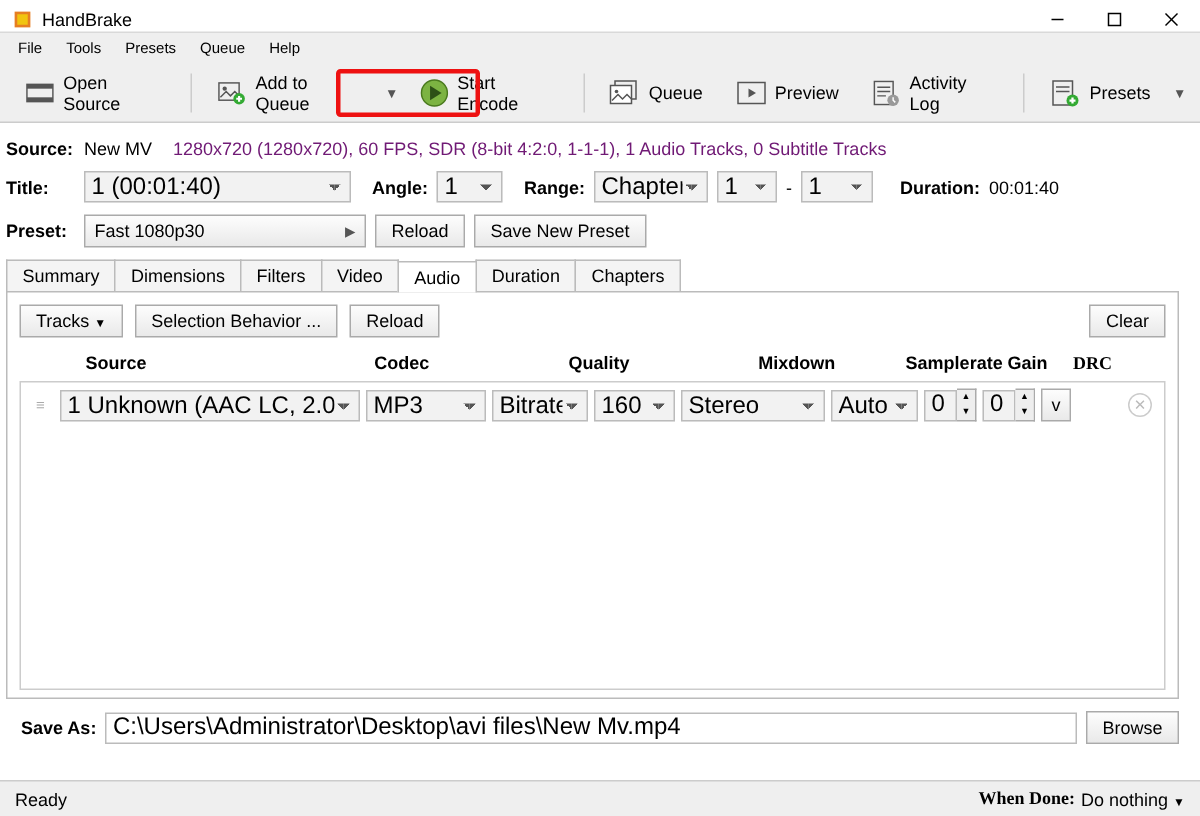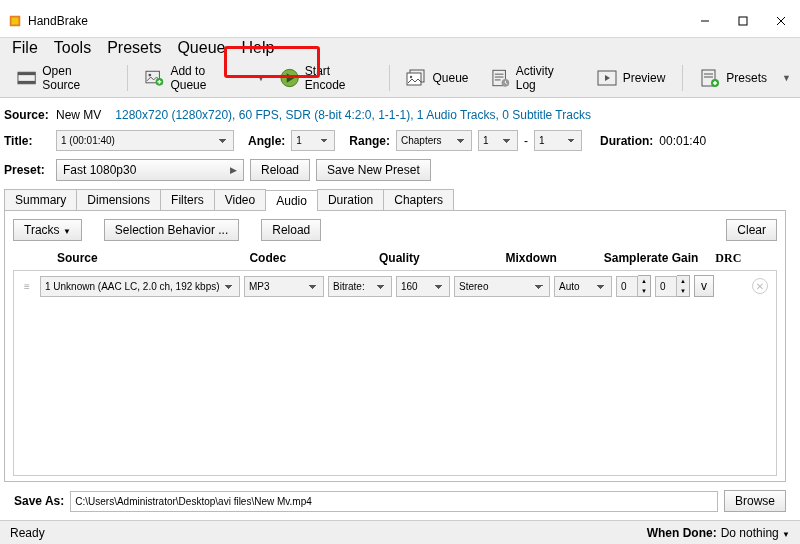--- a/index.html
+++ b/index.html
@@ -1,58 +1,58 @@
 <!DOCTYPE html>
 <html><head>
 <meta charset="utf-8">
 <style>
 * { box-sizing: border-box; font-family: "Segoe UI", Tahoma, sans-serif; }
 body { margin: 0; background: #fff; font-size: 12px; color: #000; width: 800px; height: 544px; overflow: hidden; position: relative; }
 
 
-.titlebar { height: 38px; display: flex; align-items: center; padding: 4px 0 0 8px; border-bottom: 1px solid #d9d9d9; }
+.titlebar { height: 22px; display: flex; align-items: center; padding: 4px 0 0 8px; border-bottom: 1px solid #d9d9d9; }
 .titlebar .appicon { width: 14px; height: 14px; margin-right: 6px; }
 .titlebar .title { flex: 1; font-size: 12px; }
 .titlebar .winbtn { width: 38px; height: 26px; display: flex; align-items: center; justify-content: center; }
 
 
-.menubar { height: 20px; display: flex; align-items: center; padding: 0 4px; background: #efefef; font-size: 16px; }
+.menubar { height: 20px; display: flex; align-items: center; padding: 0 4px; background: #efefef; font-size: 10px; }
 .menubar span { padding: 2px 8px; }
 
 
 .toolbar { height: 40px; display: flex; align-items: center; background: #efefef; border-bottom: 1px solid #ccc; padding: 0 8px; gap: 4px; }
 .tbtn { display: flex; align-items: center; gap: 6px; padding: 4px 8px; border: 1px solid transparent; border-radius: 2px; }
 .tbtn svg, .tbtn .ico { width: 20px; height: 20px; }
 .tsep { width: 1px; height: 26px; background: #ccc; margin: 0 4px; }
 .tdrop { width: 12px; text-align: center; font-size: 9px; color: #555; padding: 4px 2px; }
 
 .redbox { border: 3px solid #e11; border-radius: 3px; position: absolute; top: 46px; left: 224px; width: 96px; height: 32px; pointer-events: none; }
 
 
 .main { padding: 10px 14px 0 4px; }
 .row { display: flex; align-items: center; gap: 6px; margin-bottom: 8px; font-size: 12px; }
 .lbl { font-weight: bold; min-width: 46px; }
-.grey { color: #0369a1; }
-
-select, input[type=text] { font-size: 10px; height: 21px; border: 1px solid #bbb; background: #f2f2f2; padding: 0 4px; }
+.grey { color: #701a75; }
+
+select, input[type=text] { font-size: 16px; height: 21px; border: 1px solid #bbb; background: #f2f2f2; padding: 0 4px; }
 select { appearance: none; padding-right: 16px; background-image: linear-gradient(45deg, transparent 50%, #555 50%), linear-gradient(135deg, #555 50%, transparent 50%); background-position: calc(100% - 10px) 8px, calc(100% - 6px) 8px; background-size: 4px 4px, 4px 4px; background-repeat: no-repeat; }
 .btn { height: 22px; border: 1px solid #aaa; background: linear-gradient(#fdfdfd,#e9e9e9); padding: 0 10px; font-size: 12px; cursor: pointer; }
 
 
 .preset-sel { width: 188px; height: 22px; display:flex; align-items:center; justify-content:space-between; border:1px solid #aaa; background:linear-gradient(#fdfdfd,#e9e9e9); padding:0 6px; }
 
 
 .tabs { display: flex; margin-top: 6px; }
 .tab { border: 1px solid #bbb; border-bottom: none; padding: 3px 10px; background: #f4f4f4; margin-right: -1px; font-size: 12px; }
 .tab.active { background: #fff; position: relative; top: 1px; }
 
 .panel { border: 1px solid #bbb; padding: 8px; height: 272px; background: #fff; }
 
 
-.prow { display: flex; align-items: center; gap: 22px; margin-bottom: 6px; }
+.prow { display: flex; align-items: center; gap: 8px; margin-bottom: 6px; }
 .prow .right { margin-left: auto; }
 
 .aheaders { display: flex; font-weight: bold; font-size: 12px; padding: 4px 24px 4px 44px; gap: 4px; }
 .col-src { width: 200px; }
 .col-codec { width: 94px; }
 .col-qual { width: 130px; margin-left: 37px; }
 .col-mix { width: 100px; }
 .col-sr { width: 64px; }
 .col-gain { width: 42px; }
 .col-drc { width: 40px; font-family: Liberation Serif, serif; }
@@ -141,35 +141,35 @@
     <svg viewBox="0 0 20 20">
         <rect x="4" y="2" width="14" height="12" fill="none" stroke="#555"></rect>
         <rect x="1" y="5" width="14" height="12" fill="#fff" stroke="#555"></rect>
         <circle cx="5" cy="9" r="1.2" fill="#555"></circle>
         <path d="M2 15 l4-4 l3 3 l3-3 l3 3" fill="none" stroke="#555"></path>
       </svg>
     <span>Queue</span>
   </div>
   <div class="tbtn">
     <svg viewBox="0 0 20 20">
+        <rect x="1" y="3" width="18" height="14" fill="none" stroke="#555"></rect>
+        <path d="M8 7 l5 3 l-5 3 z" fill="#555"></path>
+      </svg>
+    <span>Preview</span>
+  </div>
+  <div class="tbtn">
+    <svg viewBox="0 0 20 20">
         <rect x="2" y="2" width="13" height="16" fill="none" stroke="#555"></rect>
         <line x1="4" y1="6" x2="13" y2="6" stroke="#555"></line>
         <line x1="4" y1="9" x2="13" y2="9" stroke="#555"></line>
         <line x1="4" y1="12" x2="10" y2="12" stroke="#555"></line>
         <circle cx="15" cy="15" r="4" fill="#999"></circle>
         <path d="M15 13 v2 l1.5 1.5" stroke="#fff" fill="none"></path>
       </svg>
     <span>Activity Log</span>
-  </div>
-  <div class="tbtn">
-    <svg viewBox="0 0 20 20">
-        <rect x="1" y="3" width="18" height="14" fill="none" stroke="#555"></rect>
-        <path d="M8 7 l5 3 l-5 3 z" fill="#555"></path>
-      </svg>
-    <span>Preview</span>
   </div>
   <div class="tsep"></div>
   <div class="tbtn">
     <svg viewBox="0 0 20 20">
         <rect x="2" y="2" width="13" height="16" fill="none" stroke="#555"></rect>
         <line x1="4" y1="6" x2="13" y2="6" stroke="#555"></line>
         <line x1="4" y1="9" x2="13" y2="9" stroke="#555"></line>
         <circle cx="15" cy="15" r="4" fill="#3a3"></circle>
         <path d="M15 13 v4 M13 15 h4" stroke="#fff" stroke-width="1.5"></path>
       </svg>
@@ -272,16 +272,16 @@
 
 <div class="saveas">
   <span class="lbl" style="min-width:auto;">Save As:</span>
   <input type="text" value="C:\Users\Administrator\Desktop\avi files\New Mv.mp4" style="">
   <button class="btn">Browse</button>
 </div>
 
 <div class="status">
   <span>Ready</span>
   <div class="r">
-    <span class="lbl" style="min-width:auto;">When Done:</span>
+    <span class="lbl" style="min-width:auto;font-family:Liberation Serif, serif;">When Done:</span>
     <span><span>Do nothing</span> <span style="font-size:8px;">▼</span></span>
   </div>
 </div>
 
 </body></html>

